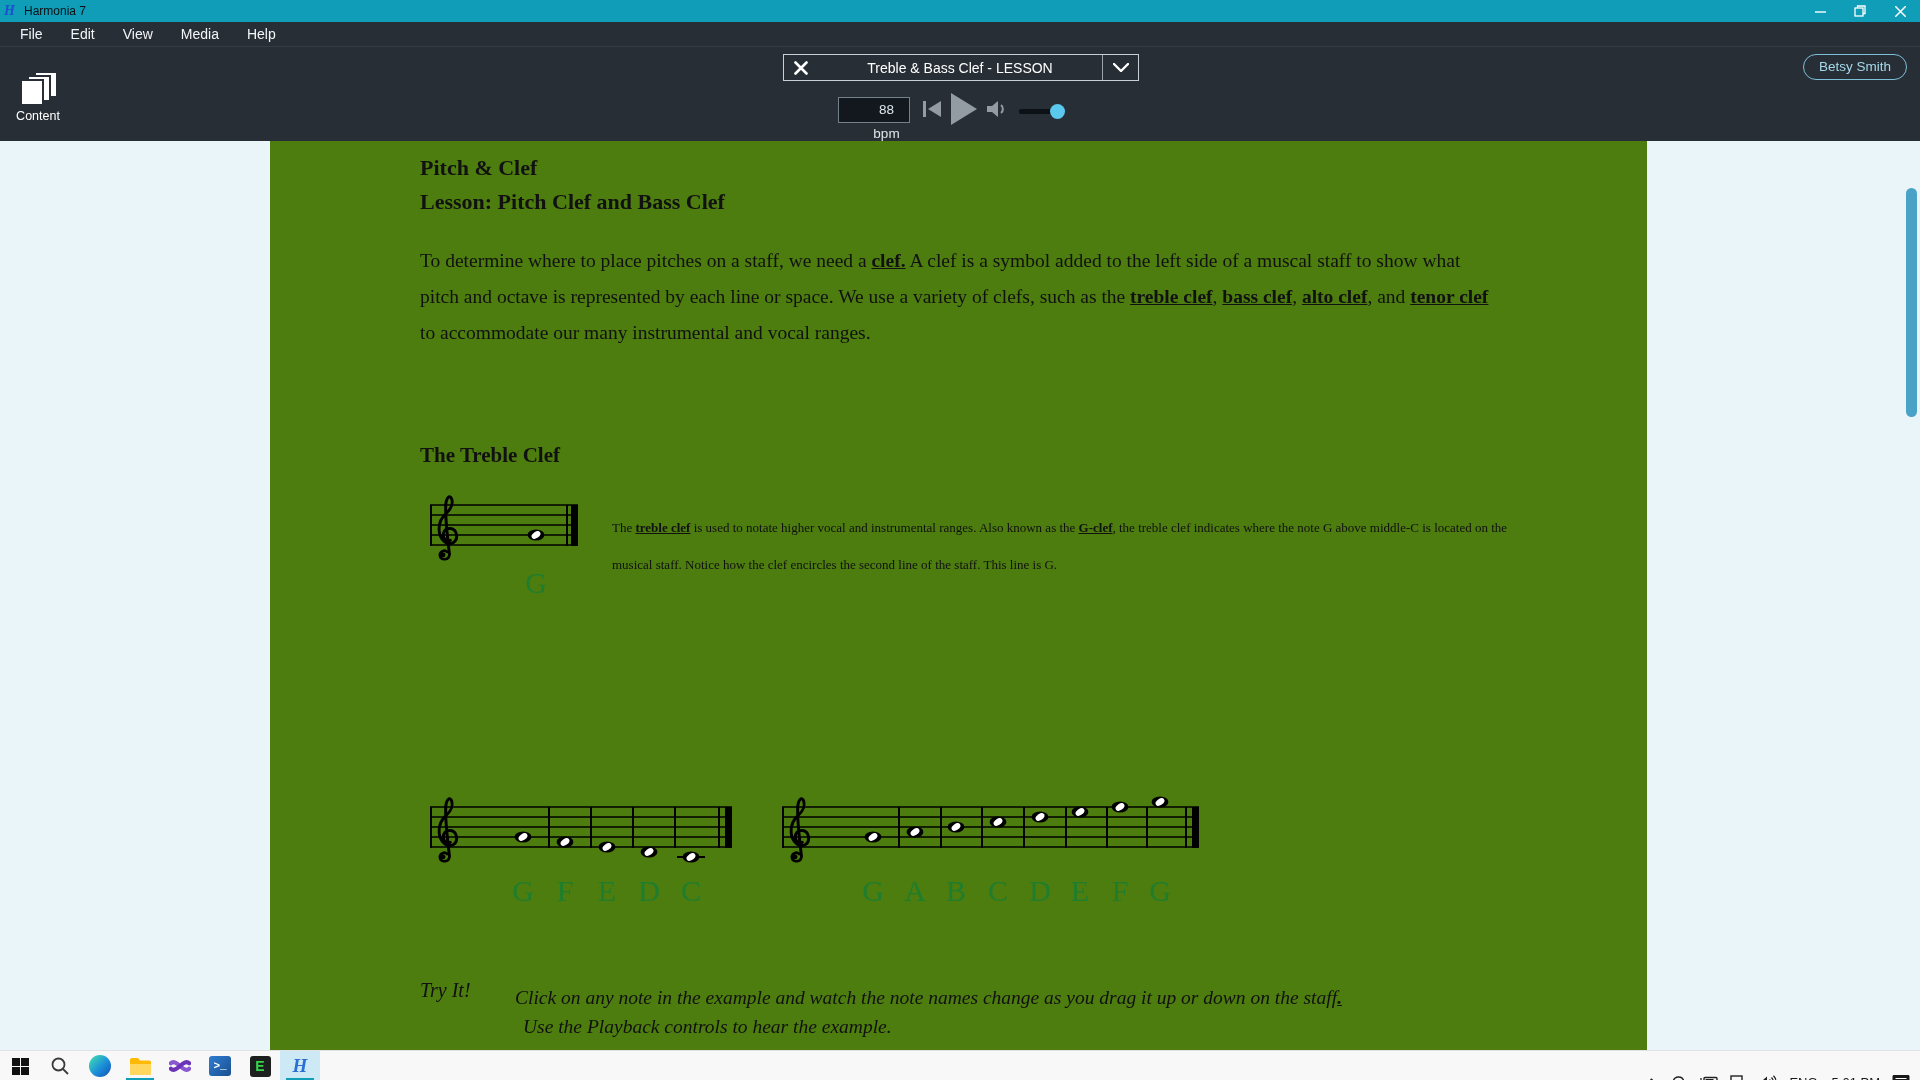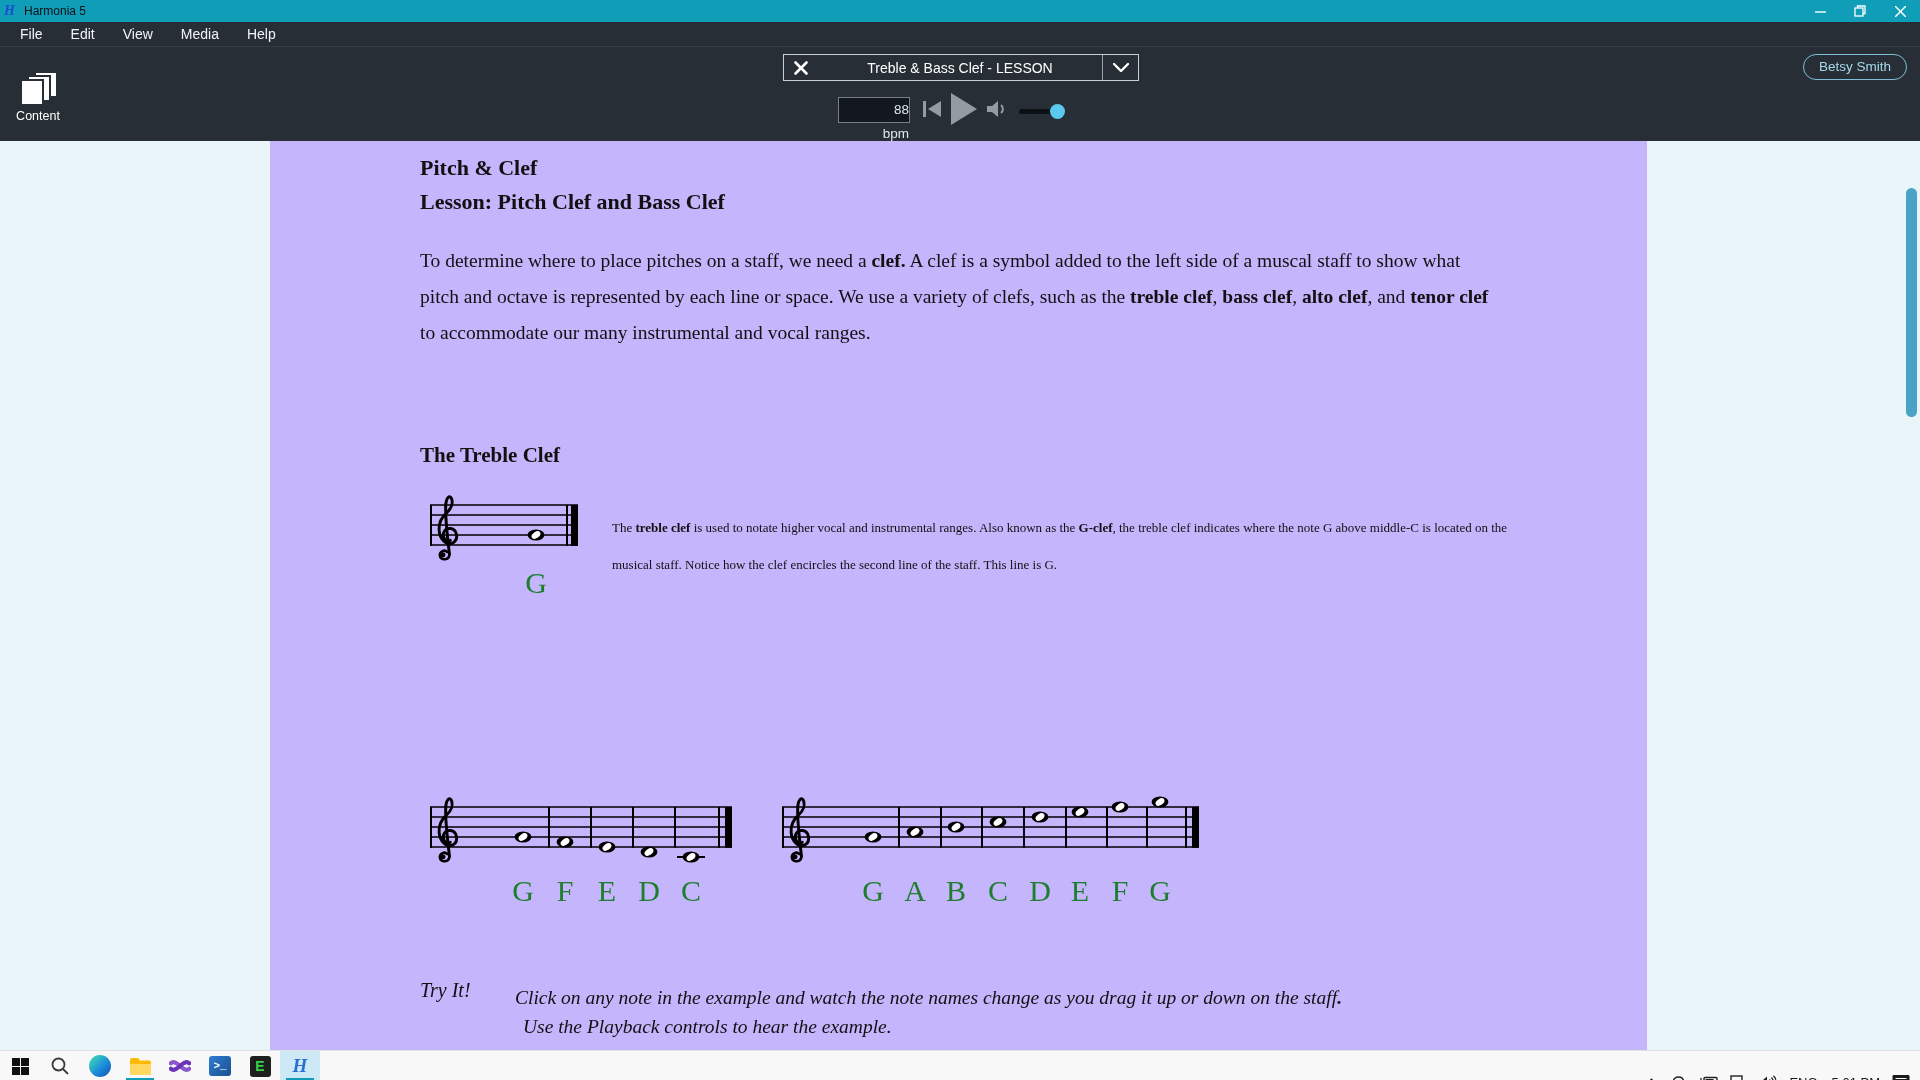--- a/index.html
+++ b/index.html
@@ -27,39 +27,39 @@
   .pages-icon .pg.p3 { right:14px; top:8px; }
   .content-btn .lbl { color:#fff; font-size:12.5px; margin-top:2px; }
 
   .lesson-select { position:absolute; left:783px; top:7px; width:356px; height:27px; border:1px solid #c6d0d5; display:flex; align-items:stretch; }
   .lesson-select .xbtn { width:34px; display:flex; align-items:center; justify-content:center; }
   .lesson-select .seltitle { flex:1; color:#fff; font-size:14px; display:flex; align-items:center; justify-content:center; }
   .lesson-select .chev { width:36px; border-left:1px solid #9aa5ab; display:flex; align-items:center; justify-content:center; }
 
   .user-btn { position:absolute; right:13px; top:7px; height:26px; padding:0 15px; border:1px solid #7cc0d8; border-radius:13px; color:#a5d8ea; font-size:13.5px; line-height:24px; }
 
-  .bpm-field { position:absolute; left:838px; top:50px; width:72px; height:26px; background:#12181d; border:1px solid #75818a; color:#dfe7ea; font-size:13.5px; text-align:right; line-height:24px; font-family:"Liberation Sans",sans-serif;padding-left:25px; }
+  .bpm-field { position:absolute; left:838px; top:50px; width:72px; height:26px; background:#12181d; border:1px solid #75818a; color:#dfe7ea; font-size:13.5px; text-align:center; line-height:24px; font-family:"Liberation Sans",sans-serif;padding-left:25px; }
   .transport { position:absolute; left:920px; top:42px; height:44px; display:flex; align-items:center; }
   .t-ico { margin-right:6px; }
   .slider { position:relative; width:42px; height:15px; margin-left:4px; }
   .slider .track { position:absolute; left:0; top:5px; width:42px; height:5px; background:#0c1116; border-radius:2px; }
   .slider .knob { position:absolute; right:-4px; top:0; width:15px; height:15px; border-radius:50%; background:#5ac9ed; }
 
   
   .viewport { position:absolute; left:0; top:141px; width:1920px; height:909px; background:#e9f5f9; }
-  .page { position:absolute; left:270px; top:0; width:1377px; height:909px; background:#c4b5fd; }
+  .page { position:absolute; left:270px; top:0; width:1377px; height:909px; background:#4d7c0f; }
   .scroll-thumb { position:absolute; right:3px; top:47px; width:11px; height:229px; border-radius:6px; background:#4aa3c7; }
 
   .doc { font-family:"Liberation Serif",serif; color:#111; }
   .h-main { position:absolute; left:150px; font-size:22px; font-weight:700; }
   .intro { position:absolute; left:150px; top:102px; width:1082px; font-size:19.5px; line-height:36px; }
   .h-sec { position:absolute; left:150px; top:302px; font-size:21px; font-weight:700; }
   .para { position:absolute; font-size:13px; line-height:37px; }
   .para .pline { display:block; }
-  b { font-weight:700; }
+  b { font-weight:700;text-decoration:underline; }
 
   .tryit-label { position:absolute; left:150px; top:838px; font-size:20px; font-weight:400; font-style:italic; }
   .tryit-1 { position:absolute; left:245px; top:839px; width:970px; font-size:19.5px; font-style:italic; line-height:36px; }
   .tryit-2 { position:absolute; left:253px; top:875px; width:900px; font-size:19.5px; font-style:italic; }
 
   .notation { position:absolute; }
   .notelabel { font-family:"Liberation Serif",serif; font-size:30px; fill:#1e7e2e; }
 
   
   .taskbar { position:absolute; left:0; top:1050px; width:1920px; height:30px; background:#f8f8f8; border-top:1px solid #e2e2e2; }
@@ -90,21 +90,21 @@
     </g>
     <g id="wholenote">
       <ellipse rx="8.4" ry="5.5" fill="#000"></ellipse>
       <ellipse rx="4.9" ry="3.1" fill="#fff" transform="rotate(-35)"></ellipse>
     </g>
   </defs>
 </svg>
 
 <div class="titlebar">
   <span class="applogo">H</span>
-  <span class="apptitle">Harmonia 5</span>
+  <span class="apptitle">Harmonia 7</span>
   <div class="wincontrols">
     <div class="winbtn">
       <svg width="11" height="11" viewBox="0 0 11 11">
           <line x1="0" y1="6" x2="11" y2="6" stroke="#fff" stroke-width="1.4"></line>
         </svg>
     </div>
     <div class="winbtn">
       <svg width="12" height="12" viewBox="0 0 12 12">
           <rect x="1" y="3" width="8" height="8" fill="none" stroke="#fff" stroke-width="1.3"></rect>
           <path d="M3.5 3 V1 H11 V8.5 H9" fill="none" stroke="#fff" stroke-width="1.3"></path>

